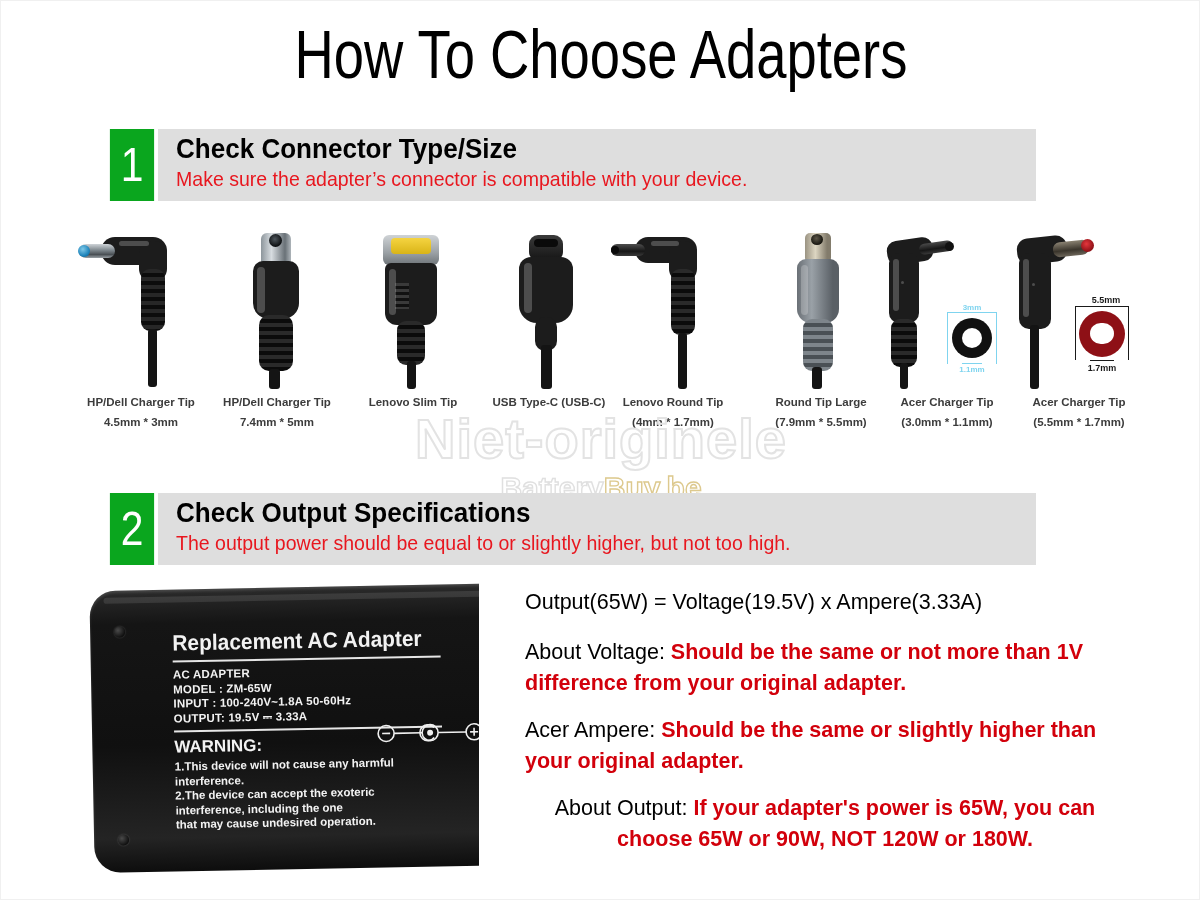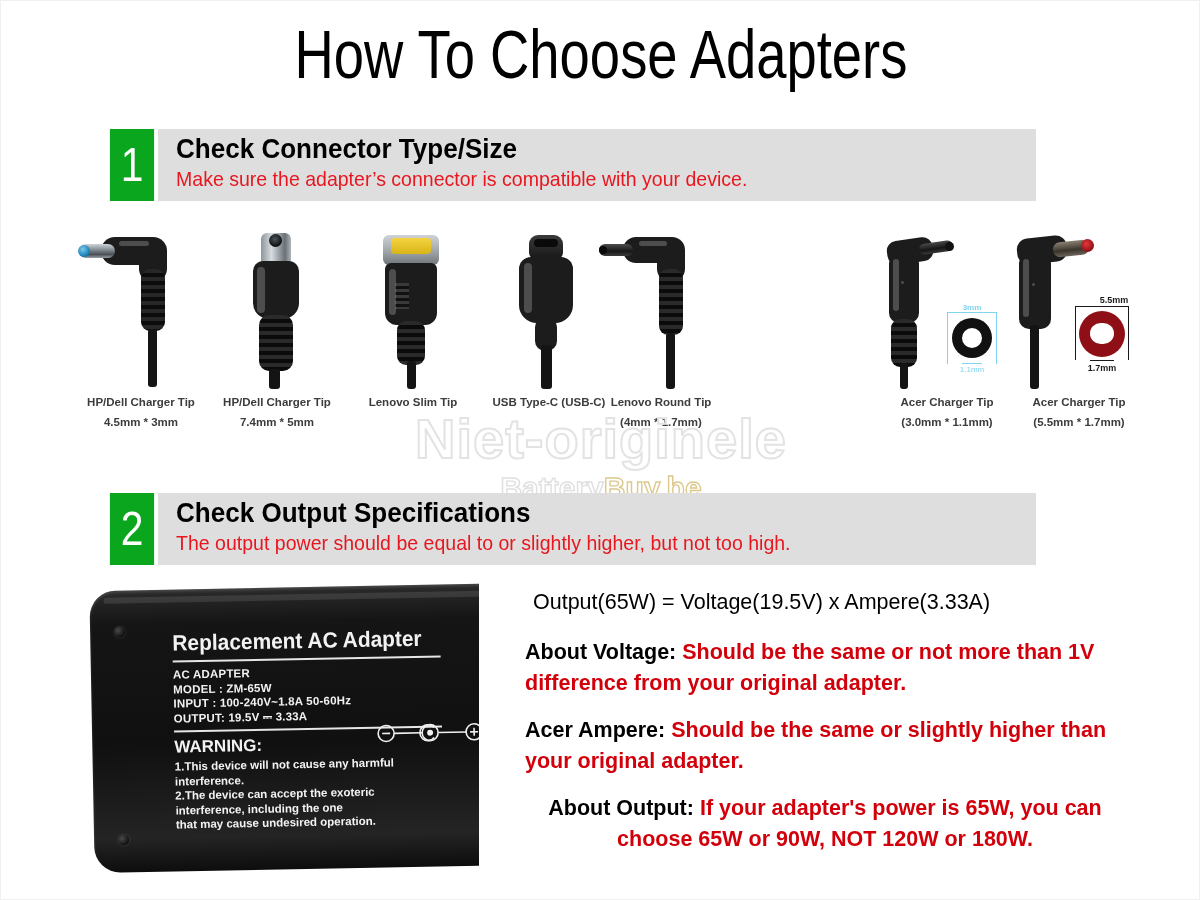--- a/index.html
+++ b/index.html
@@ -147,23 +147,23 @@
   .rule{height:2px;background:#e6e6e6;margin:4px 0 5px 0;width:268px;}
   .spec{font-size:11.5px;line-height:14.6px;font-weight:bold;letter-spacing:.2px;}
   .warn{font-size:17px;line-height:20px;font-weight:bold;margin-top:1px;}
   .warn-list{font-size:11.5px;line-height:14.4px;font-weight:bold;margin-top:2px;}
   .warn-list div{white-space:nowrap;}
   .polarity{position:absolute;right:30px;top:96px;width:108px;height:22px;}
 
   
   .rcol{position:absolute;left:524px;top:586px;width:600px;}
   .rline{font-size:21.5px;line-height:31px;color:#000;margin-bottom:19px;}
-  .rline .k{font-weight:bold;color:#000;margin-top:13px;}
+  .rline .k{font-weight:normal;color:#000;margin-top:13px;}
   .rline .v{font-weight:bold;color:#d2000b;}
-  .rline.plain{font-weight:400;margin-left:8px;}
+  .rline.plain{font-weight:400;}
 </style>
 </head>
 <body>
 
 <div class="page">
 
   <div class="title">How To Choose Adapters</div>
 
   <div class="step" style="left:105px;top:128px;width:930px;">
     <div class="step-num">1</div>
@@ -260,39 +260,60 @@
                     background:repeating-linear-gradient(180deg,#2a2a2a 0px,#2a2a2a 4px,#0b0b0b 4px,#0b0b0b 8px);"></div>
         <div class="cord" style="left:62px;top:132px;width:9px;height:28px;"></div>
         <div class="shine" style="left:44px;top:40px;width:7px;height:46px;border-radius:4px;"></div>
       </div>
       <div class="cap">
         <div>Lenovo Slim Tip</div>
         <div></div>
       </div>
     </div>
 
-    <div class="conn" style="left:532px;">
+    <div class="conn" style="left:544px;">
       <div class="art">
         <div class="body-blk" style="left:30px;top:8px;width:62px;height:26px;border-radius:13px;"></div>
 
         <div style="position:absolute;left:6px;top:15px;width:34px;height:12px;border-radius:6px;
                     background:linear-gradient(180deg,#4d4d4d,#171717 60%,#3a3a3a);"></div>
         <div style="position:absolute;left:6px;top:17px;width:8px;height:8px;border-radius:50%;background:#0a0a0a;"></div>
         <div class="body-blk" style="left:64px;top:12px;width:28px;height:40px;border-radius:12px;"></div>
         <div style="position:absolute;left:66px;top:40px;width:24px;height:66px;border-radius:9px;
                     background:repeating-linear-gradient(180deg,#2a2a2a 0px,#2a2a2a 4px,#0b0b0b 4px,#0b0b0b 8px);"></div>
         <div class="cord" style="left:73px;top:104px;width:9px;height:56px;"></div>
         <div class="shine" style="left:46px;top:12px;width:28px;height:5px;"></div>
       </div>
       <div class="cap">
         <div>Lenovo Round Tip</div>
         <div>(4mm * 1.7mm)</div>
       </div>
     </div>
 
+    <div class="conn" style="left:692px;">
+      <div class="art">
+
+        <div style="position:absolute;left:52px;top:4px;width:26px;height:30px;border-radius:5px;
+                    background:linear-gradient(90deg,#9a9382,#ddd6c2 40%,#837c6c 85%);"></div>
+        <div style="position:absolute;left:58px;top:5px;width:12px;height:11px;border-radius:50%;
+                    background:radial-gradient(circle at 45% 40%,#5c5648,#17150f 70%);"></div>
+
+        <div style="position:absolute;left:44px;top:30px;width:42px;height:64px;border-radius:9px 9px 14px 14px;
+                    background:linear-gradient(90deg,#6a7076,#9aa1a7 35%,#5a6066 85%);"></div>
+
+        <div style="position:absolute;left:50px;top:90px;width:30px;height:52px;border-radius:9px;
+                    background:repeating-linear-gradient(180deg,#7e858b 0px,#7e858b 4px,#4a5055 4px,#4a5055 8px);"></div>
+        <div class="cord" style="left:59px;top:138px;width:10px;height:22px;"></div>
+        <div class="shine" style="left:48px;top:36px;width:7px;height:50px;border-radius:4px;"></div>
+      </div>
+      <div class="cap">
+        <div>Round Tip Large</div>
+        <div>(7.9mm * 5.5mm)</div>
+      </div>
+    </div>
 
     <div class="conn" style="left:818px;">
       <div class="art">
 
         <div class="body-blk" style="left:8px;top:10px;width:46px;height:24px;border-radius:10px;transform:rotate(-8deg);"></div>
         <div style="position:absolute;left:40px;top:13px;width:34px;height:11px;border-radius:6px;transform:rotate(-8deg);
                     background:linear-gradient(180deg,#4a4a4a,#161616 60%,#3a3a3a);"></div>
         <div style="position:absolute;left:66px;top:13px;width:9px;height:9px;border-radius:50%;background:#111;"></div>
 
         <div class="body-blk" style="left:10px;top:24px;width:30px;height:70px;border-radius:10px;"></div>
@@ -305,21 +326,21 @@
         <div style="position:absolute;left:54px;top:74px;width:78px;height:76px;">
           <div style="position:absolute;left:0;top:0;width:78px;text-align:center;font-size:8px;color:#7fd4ef;font-weight:bold;">3mm</div>
           <div style="position:absolute;left:14px;top:9px;width:50px;height:1px;background:#7fd4ef;"></div>
           <div style="position:absolute;left:14px;top:9px;width:1px;height:52px;background:#7fd4ef;"></div>
           <div style="position:absolute;left:63px;top:9px;width:1px;height:52px;background:#7fd4ef;"></div>
           <div style="position:absolute;left:19px;top:15px;width:40px;height:40px;border-radius:50%;
                       background:#111111;"></div>
           <div style="position:absolute;left:29px;top:25px;width:20px;height:20px;border-radius:50%;
                       background:#ffffff;"></div>
           <div style="position:absolute;left:29px;top:60px;width:20px;height:1px;background:#7fd4ef;"></div>
-          <div style="position:absolute;left:0;top:62px;width:78px;text-align:center;font-size:8px;color:#7fd4ef;font-weight:normal;">1.1mm</div>
+          <div style="position:absolute;left:0;top:62px;width:78px;text-align:center;font-size:8px;color:#7fd4ef;font-weight:bold;">1.1mm</div>
         </div>
       </div>
       <div class="cap">
         <div>Acer Charger Tip</div>
         <div>(3.0mm * 1.1mm)</div>
       </div>
     </div>
 
     <div class="conn" style="left:950px;">
       <div class="art">
@@ -327,21 +348,21 @@
         <div style="position:absolute;left:42px;top:12px;width:36px;height:15px;border-radius:7px;transform:rotate(-6deg);
                     background:linear-gradient(180deg,#8a8272,#3a352c 60%,#6d665a);"></div>
         <div style="position:absolute;left:70px;top:10px;width:13px;height:13px;border-radius:50%;
                     background:radial-gradient(circle at 42% 38%,#e4373d,#8d1016 70%);"></div>
         <div class="body-blk" style="left:8px;top:24px;width:32px;height:76px;border-radius:10px;"></div>
         <div style="position:absolute;left:21px;top:54px;width:3px;height:3px;border-radius:50%;background:#4d4d4d;"></div>
         <div class="cord" style="left:19px;top:96px;width:9px;height:64px;"></div>
         <div class="shine" style="left:12px;top:30px;width:6px;height:58px;border-radius:4px;"></div>
 
         <div style="position:absolute;left:48px;top:66px;width:86px;height:86px;">
-          <div style="position:absolute;left:12px;top:0;width:86px;text-align:center;font-size:9px;color:#1a1a1a;font-weight:bold;">5.5mm</div>
+          <div style="position:absolute;left:4px;top:0;width:86px;text-align:center;font-size:9px;color:#1a1a1a;font-weight:bold;">5.5mm</div>
           <div style="position:absolute;left:16px;top:11px;width:54px;height:1px;background:#1a1a1a;"></div>
           <div style="position:absolute;left:16px;top:11px;width:1px;height:54px;background:#1a1a1a;"></div>
           <div style="position:absolute;left:69px;top:11px;width:1px;height:54px;background:#1a1a1a;"></div>
           <div style="position:absolute;left:20px;top:16px;width:46px;height:46px;border-radius:50%;
                       background:#8e1016;"></div>
           <div style="position:absolute;left:31px;top:28px;width:24px;height:21px;border-radius:45% 45% 45% 45%/50% 50% 50% 50%;
                       background:#ffffff;"></div>
           <div style="position:absolute;left:31px;top:65px;width:24px;height:1px;background:#1a1a1a;"></div>
           <div style="position:absolute;left:0;top:68px;width:86px;text-align:center;font-size:9px;color:#1a1a1a;font-weight:bold;">1.7mm</div>
         </div>

